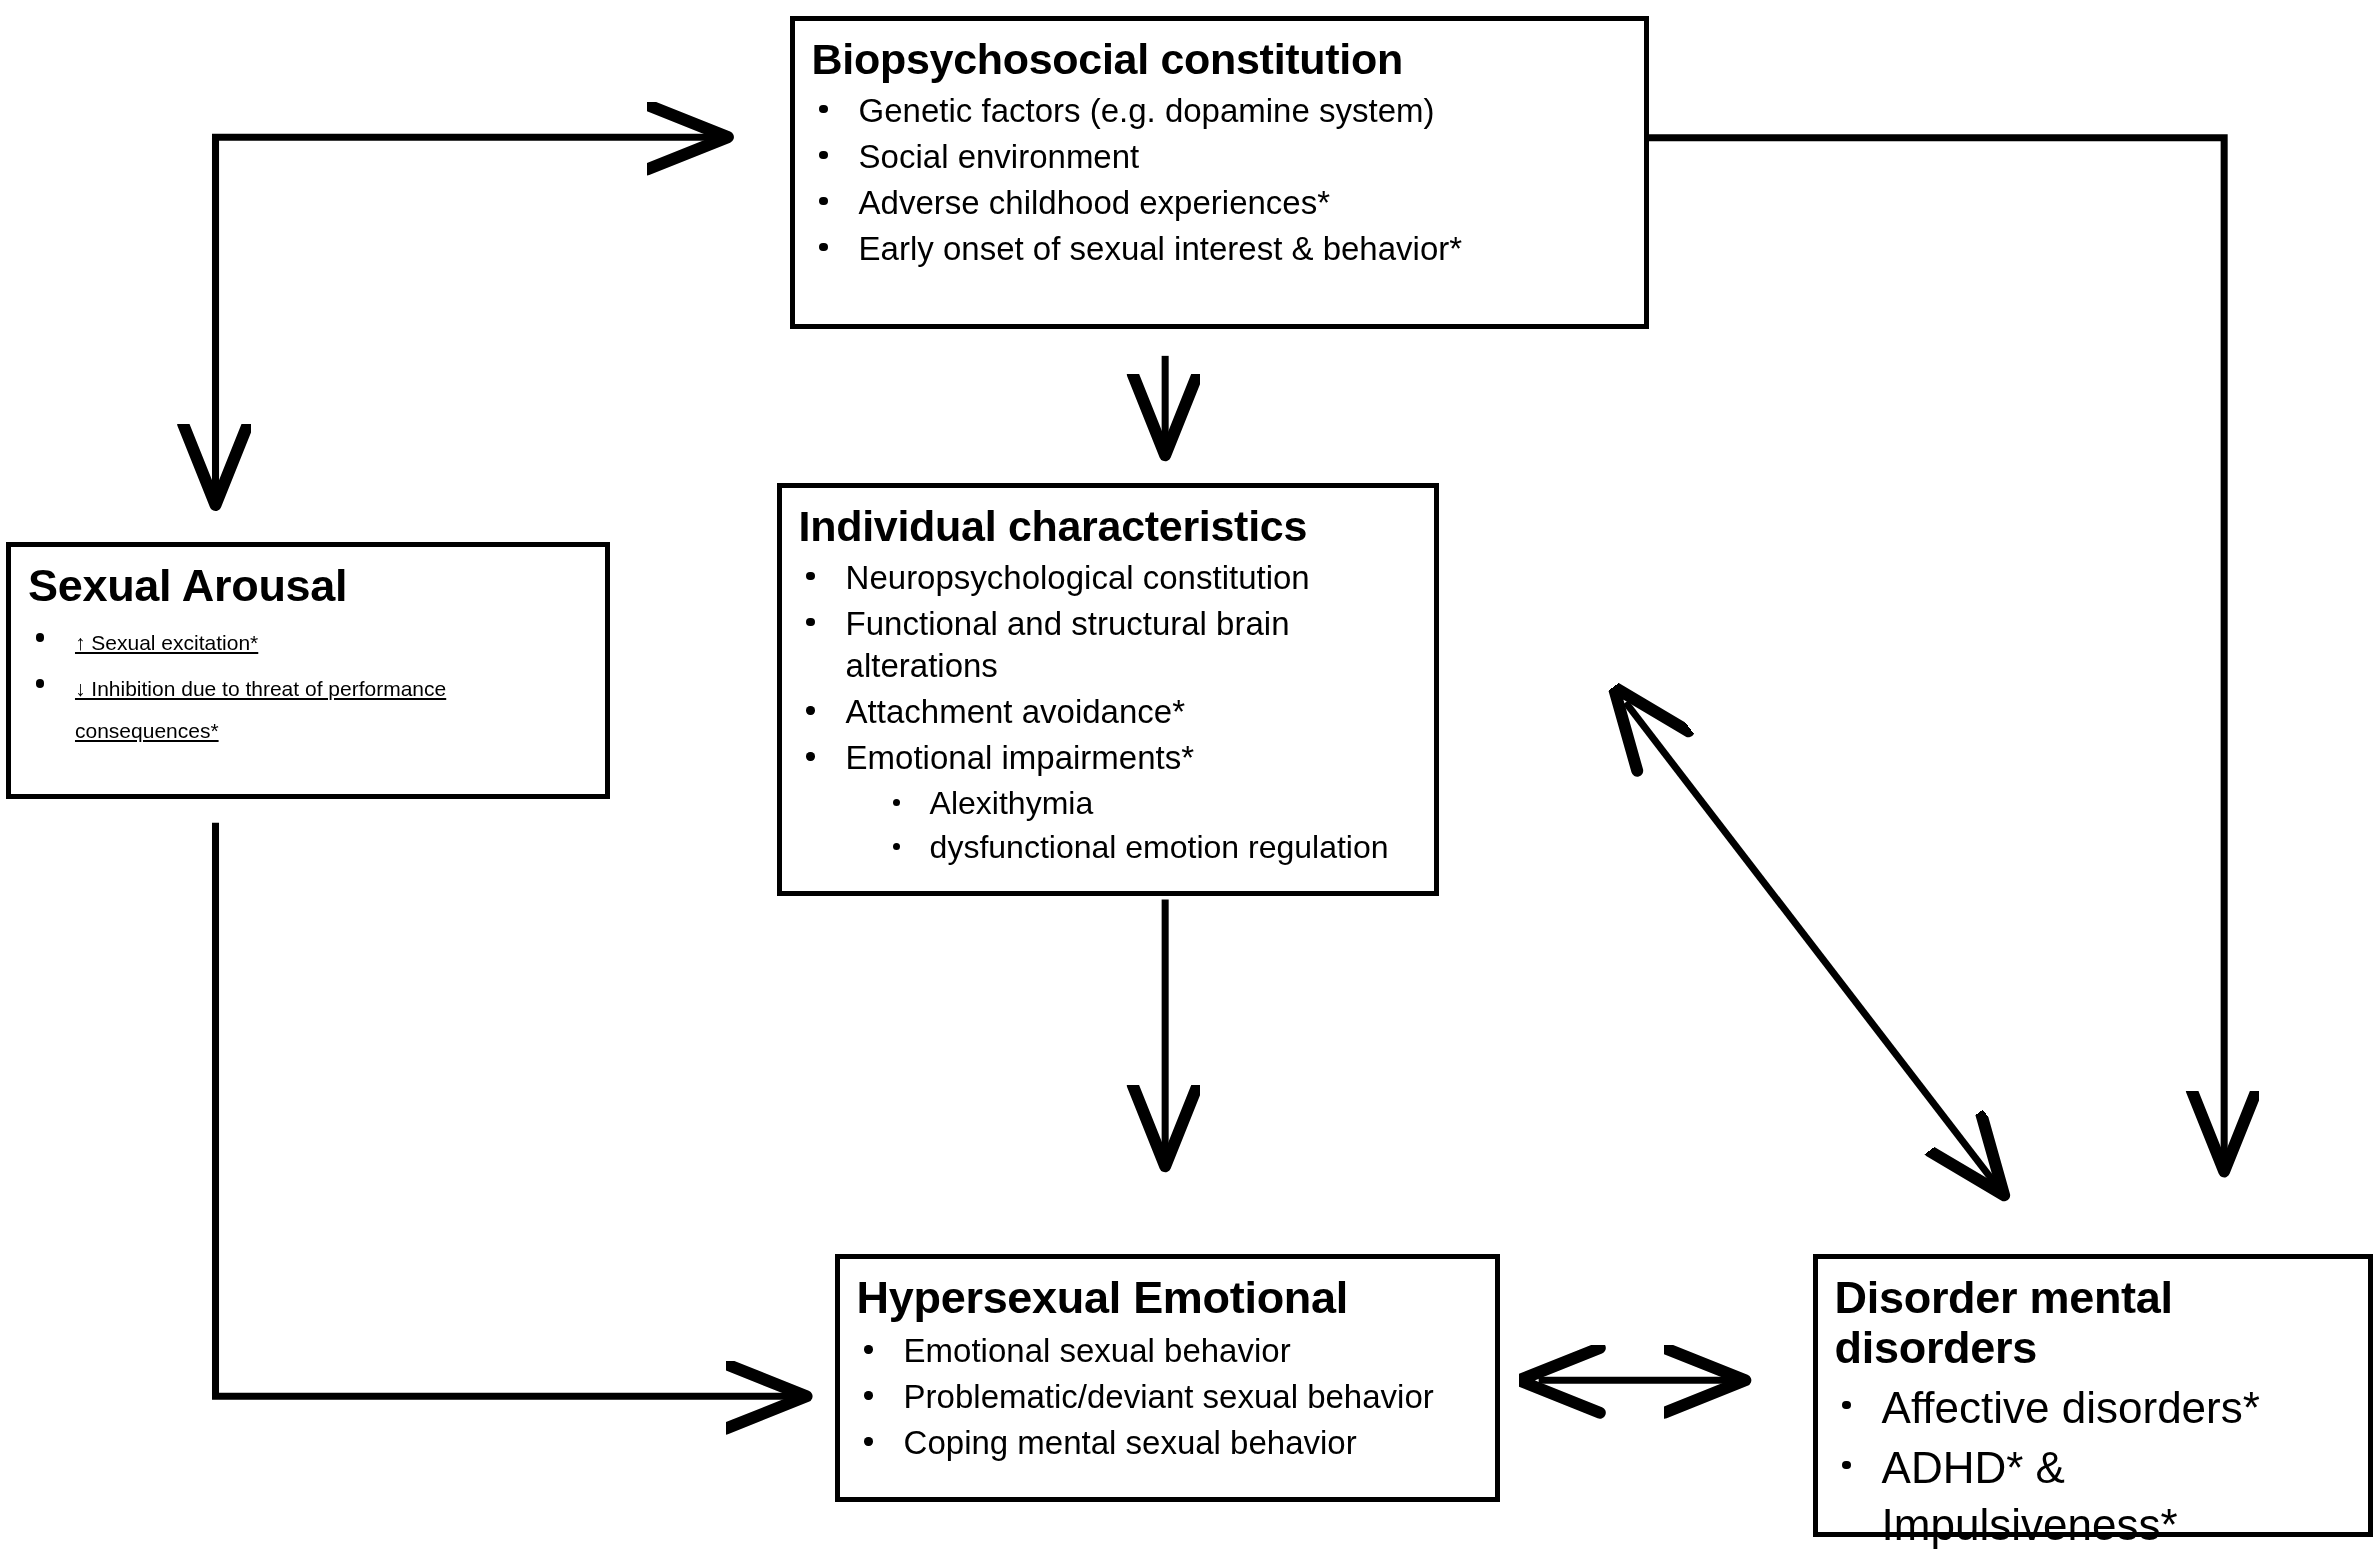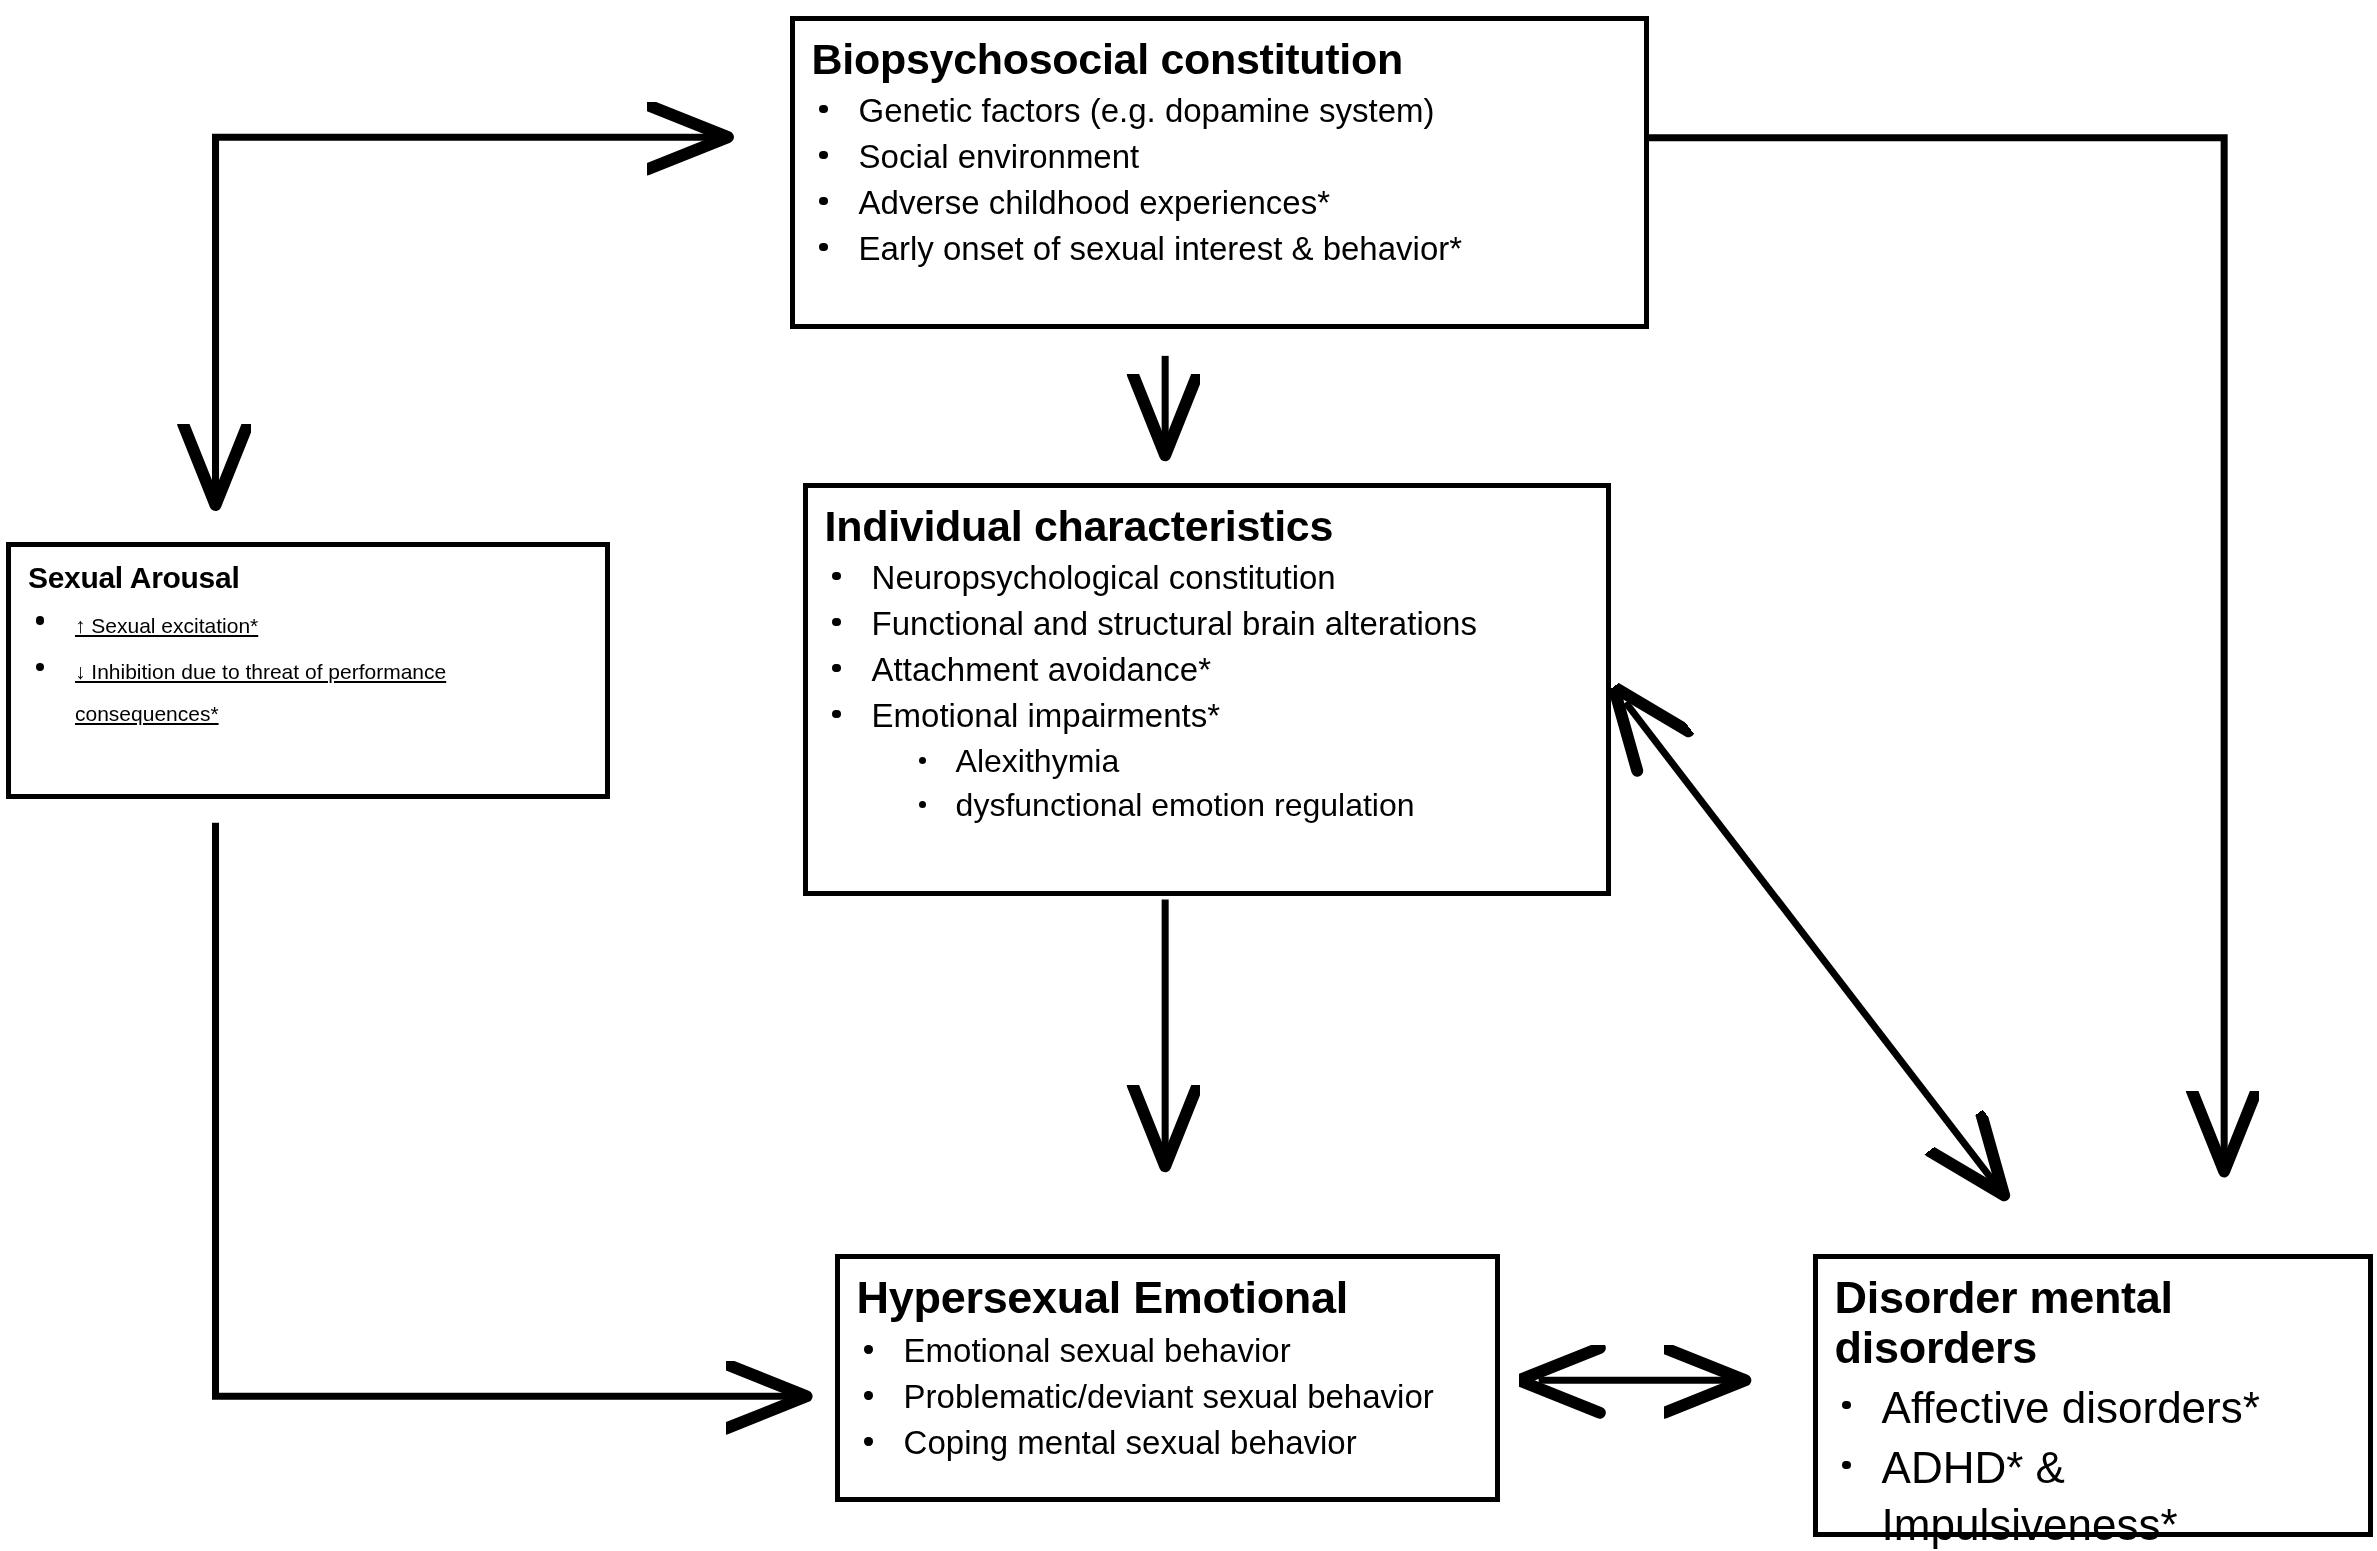--- a/index.html
+++ b/index.html
@@ -82,26 +82,26 @@
   
   #edges {
     position: absolute;
     left: 0; top: 0;
     width: 2377px;
     height: 1552px;
     z-index: 1;
   }
   
   #node-biopsychosocial { left: 790px;  top: 16px;   width: 859px; height: 313px; }
-  #node-individual      { left: 803px;  top: 483px;  width: 808px; height: 413px; }
+  #node-individual      { left: 777px;  top: 483px;  width: 662px; height: 413px; }
   #node-arousal         { left: 6.4px;    top: 542px;  width: 604px;  height: 257px; }
   #node-hypersexual     { left: 835px;  top: 1254px; width: 665px; height: 248px; }
   #node-comorbid        { left: 1813px;  top: 1254px; width: 560px;  height: 283px; }
 
-  #node-arousal .node-title { font-size: 30px; }
+  #node-arousal .node-title { font-size: 45px; }
   #node-hypersexual .node-title { font-size: 45px; }
   #node-comorbid .node-title { font-size: 45px; }
   #node-comorbid ul.bullets > li { font-size: 44px; }
 </style>
 </head>
 <body>
 
 <div id="canvas">
 
   <svg id="edges" viewBox="0 0 3717 2426" xmlns="http://www.w3.org/2000/svg">

